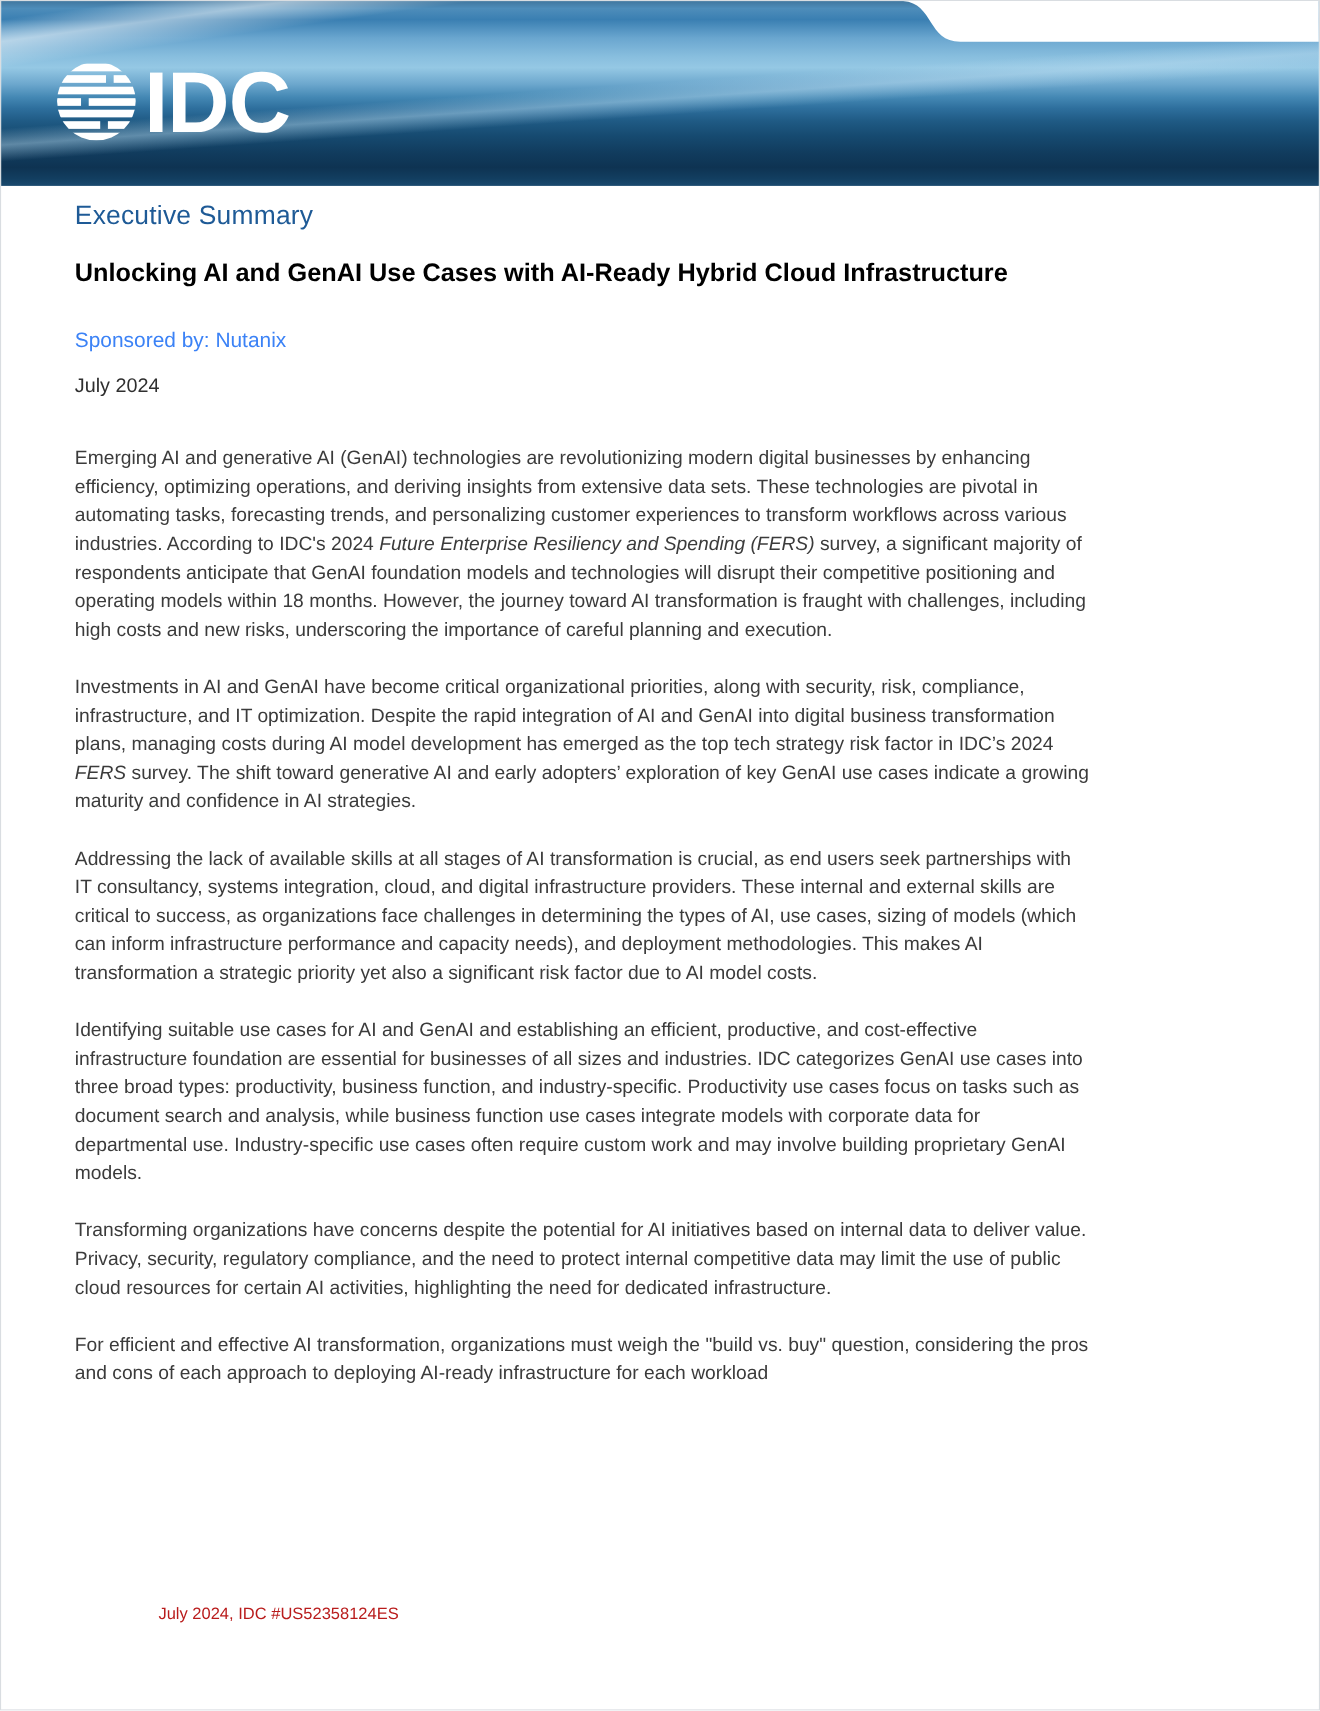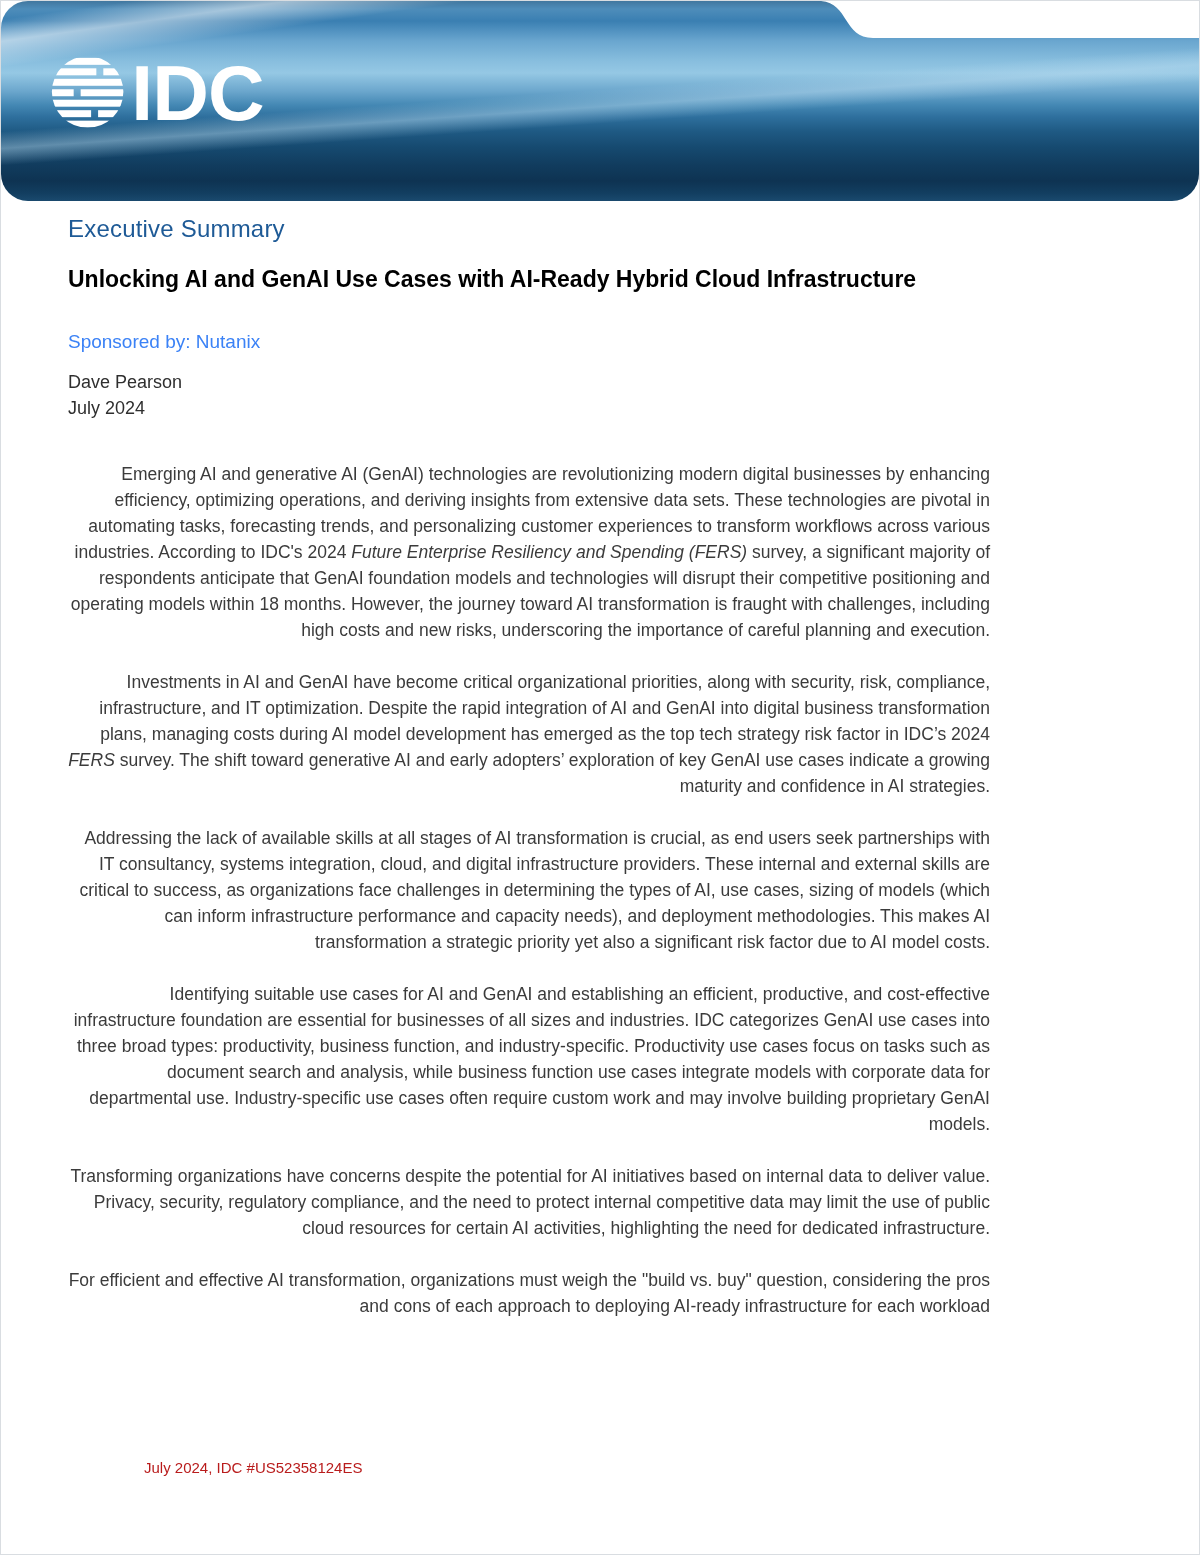--- a/index.html
+++ b/index.html
@@ -11,29 +11,28 @@
     background:#ffffff;
     border:1px solid #d9dde1;
     overflow:hidden;
     font-family:"Liberation Sans","DejaVu Sans",sans-serif;
     color:#3b3b3b;
   }
 
   
   .banner {
     position:relative;
-    height:200px;
+    height:168px;
     background:
       linear-gradient(172deg, rgba(255,255,255,0) 5%, rgba(255,255,255,.5) 11%, rgba(255,255,255,0) 18%),
       linear-gradient(176deg, rgba(255,255,255,0) 46%, rgba(186,220,240,.45) 52%, rgba(255,255,255,0) 58%),
       linear-gradient(180deg,
         #41779f 0%, #4e8dba 4%, #3a7fb2 10%, #6aa6cf 20%, #88bede 30%,
         #95c8e4 36%, #6ca7cd 45%, #4488b4 52%, #2e6f9d 58%, #1f5a84 65%,
         #164a70 73%, #113c5e 82%, #0e3352 90%, #123e60 96%, #1a4a6e 100%);
-    border-radius: 27px;
   }
   .banner-notch {
     position:absolute; top:0; right:0;
     width:390px; height:38px;
     display:block;
   }
   .logo {
     position:absolute; left:50px; top:46px;
     width:218px; height:88px;
   }
@@ -53,21 +52,21 @@
     line-height:1.3;
     color:#000000;
   }
   .sponsor { margin-top:36px; font-size:19px; color:#3b82f6; }
   .byline  { margin-top:16px; font-size:18px; line-height:26px; color:#2f2f2f; }
   .body-copy { margin-top:40px; max-width:922px; }
   .body-copy p {
     font-size:17.5px; line-height:26px;
     color:#3b3b3b;
     margin-bottom:26px;
-    text-align:right;
+    text-align:left;
   }
   .body-copy p:last-child { margin-bottom:0; }
   .body-copy em { font-style:italic; }
 
   .doc-footer {
     position:absolute;
     left:143px; bottom:78px;
     font-size:15px; color:#b91c1c;
   }
 </style>
@@ -105,21 +104,20 @@
   </header>
 
   <main class="content">
     <h2 class="kicker">Executive Summary</h2>
 
     <h1 class="doc-title">Unlocking AI and GenAI Use Cases with AI-Ready Hybrid Cloud Infrastructure</h1>
 
     <p class="sponsor">Sponsored by: Nutanix</p>
 
     <div class="byline">
-      <div>Dave Pearson</div>
       <div>July 2024</div>
     </div>
 
     <div class="body-copy">
       <p><span>Emerging AI and generative AI (GenAI) technologies are revolutionizing modern digital businesses by enhancing efficiency, optimizing operations, and deriving insights from extensive data sets. These technologies are pivotal in automating tasks, forecasting trends, and personalizing customer experiences to transform workflows across various industries. According to IDC's 2024 </span><em>Future Enterprise Resiliency and Spending (FERS)</em><span> survey, a significant majority of respondents anticipate that GenAI foundation models and technologies will disrupt their competitive positioning and operating models within 18 months. However, the journey toward AI transformation is fraught with challenges, including high costs and new risks, underscoring the importance of careful planning and execution.</span></p>
       <p><span>Investments in AI and GenAI have become critical organizational priorities, along with security, risk, compliance, infrastructure, and IT optimization. Despite the rapid integration of AI and GenAI into digital business transformation plans, managing costs during AI model development has emerged as the top tech strategy risk factor in IDC’s 2024 </span><em>FERS</em><span> survey. The shift toward generative AI and early adopters’ exploration of key GenAI use cases indicate a growing maturity and confidence in AI strategies.</span></p>
       <p><span>Addressing the lack of available skills at all stages of AI transformation is crucial, as end users seek partnerships with IT consultancy, systems integration, cloud, and digital infrastructure providers. These internal and external skills are critical to success, as organizations face challenges in determining the types of AI, use cases, sizing of models (which can inform infrastructure performance and capacity needs), and deployment methodologies. This makes AI transformation a strategic priority yet also a significant risk factor due to AI model costs.</span></p>
       <p><span>Identifying suitable use cases for AI and GenAI and establishing an efficient, productive, and cost-effective infrastructure foundation are essential for businesses of all sizes and industries. IDC categorizes GenAI use cases into three broad types: productivity, business function, and industry-specific. Productivity use cases focus on tasks such as document search and analysis, while business function use cases integrate models with corporate data for departmental use. Industry-specific use cases often require custom work and may involve building proprietary GenAI models.</span></p>
       <p><span>Transforming organizations have concerns despite the potential for AI initiatives based on internal data to deliver value. Privacy, security, regulatory compliance, and the need to protect internal competitive data may limit the use of public cloud resources for certain AI activities, highlighting the need for dedicated infrastructure.</span></p>
       <p><span>For efficient and effective AI transformation, organizations must weigh the "build vs. buy" question, considering the pros and cons of each approach to deploying AI-ready infrastructure for each workload</span></p>

